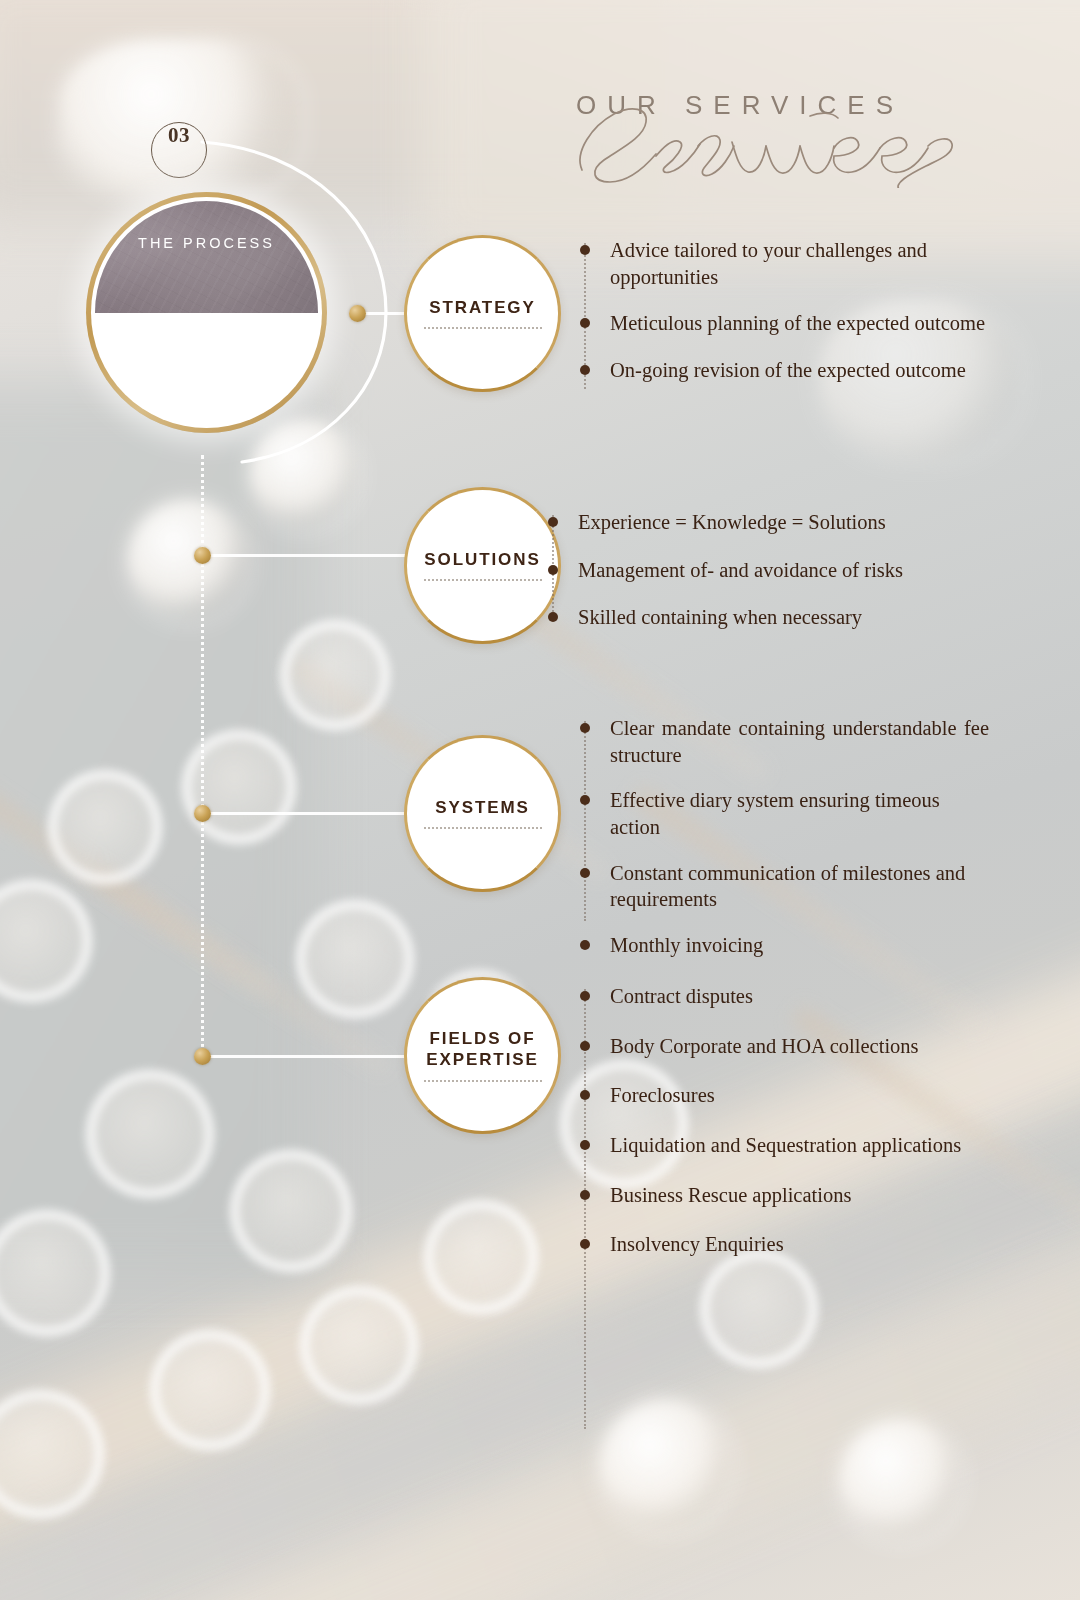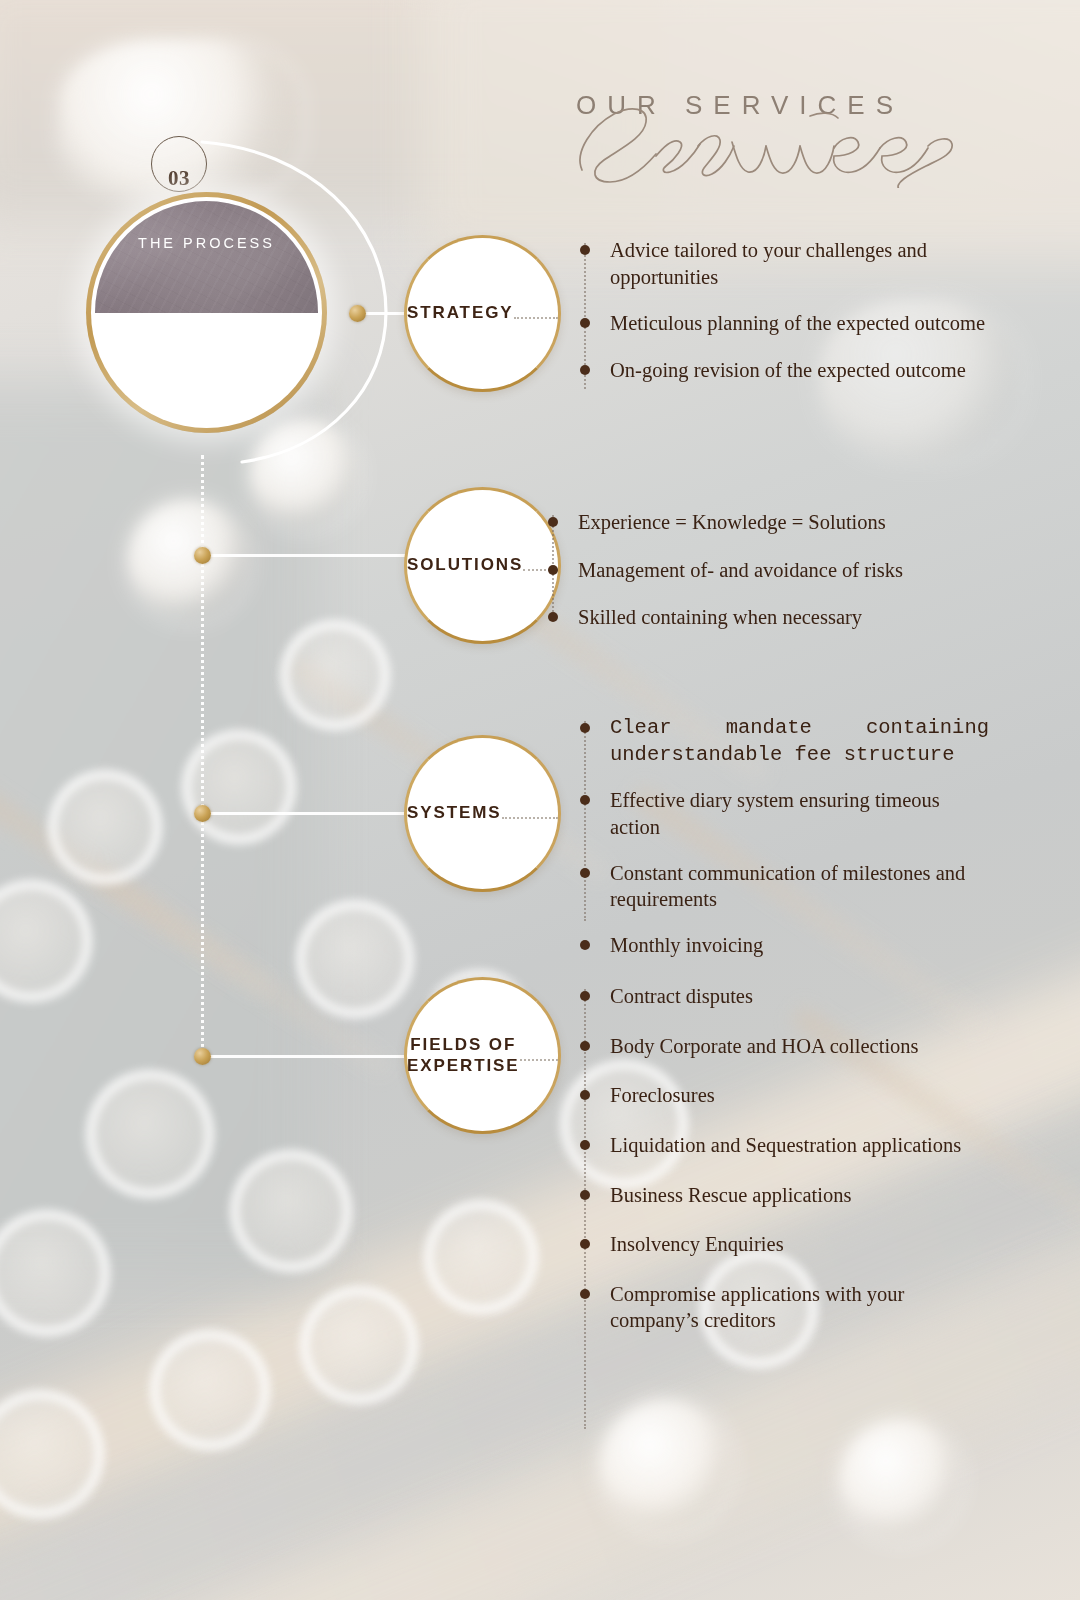--- a/index.html
+++ b/index.html
@@ -86,34 +86,34 @@
   }
   .hero-sub{
     position:relative;z-index:2;
     font-family:"Liberation Sans", sans-serif;font-weight:500;
     font-size:14.5px;letter-spacing:3px;color:#ffffff;white-space:nowrap;
     transform:translateY(-14px);
   }
 
   
   .badge{
-    position:absolute;left:151px;top:136px;width:54px;height:54px;border-radius:50%;
-    border:1.6px solid #6a5a4b;display:flex;align-items:flex-end;justify-content:center;
+    position:absolute;left:151px;top:122px;width:54px;height:54px;border-radius:50%;
+    border:1.6px solid #6a5a4b;display:flex;align-items:flex-start;justify-content:center;
   }
   .badge span{font-family:"Liberation Serif", serif;font-size:21px;color:#4a3526;font-weight:bold;letter-spacing:.5px;}
 
   
   .arc{position:absolute;left:178px;top:136px;width:300px;height:330px;pointer-events:none;}
 
   
   .node{
     position:absolute;width:157px;height:157px;border-radius:50%;
     background:#fff;border:3px solid #c59b4e;
     border-color:#c79f55 #caa35c #b88c3d #cda860;
-    display:flex;flex-direction:row;align-items:center;justify-content:center;
+    display:flex;flex-direction:column;align-items:center;justify-content:center;
     box-sizing:border-box;
     box-shadow:0 3px 9px rgba(120,100,70,.18);
   }
   .node-label{
     font-family:"Liberation Sans", sans-serif;font-weight:bold;
     font-size:17px;letter-spacing:1.9px;color:#3e2415;text-align:center;line-height:1.22;
     white-space:pre-line;
   }
   .node-dots{margin-top:9px;width:118px;height:0;border-top:2px dotted #b9b2aa;}
 
@@ -124,21 +124,21 @@
     border-left:2px dotted rgba(120,105,95,.55);
   }
   .bullet{position:relative;padding-left:26px;margin-bottom:0;}
   .dot{
     position:absolute;left:-4.5px;top:8px;width:10px;height:10px;border-radius:50%;
     background:#4b2d1a;
   }
   .btext{
     font-family:"Liberation Serif", serif;font-size:20.5px;color:#3a2214;line-height:1.30;
   }
-  .btext.just{text-align:justify;font-family:Liberation Mono, monospace;}
+  .btext.just{text-align:justify;}
 </style>
 </head>
 <body>
 
 <div id="bg">
   <div class="bgbase"></div>
 
   <div class="bgband" style="left:-40px;top:-30px;width:700px;height:250px;background:linear-gradient(180deg,#e7ddd3,#d8d4ce);"></div>
   <div class="bgband" style="left:420px;top:-40px;width:760px;height:300px;background:linear-gradient(200deg,#f3ece4,#e8e2d9);"></div>
   <div class="bgband" style="left:-120px;top:1180px;width:1400px;height:120px;transform:rotate(-22deg);background:linear-gradient(90deg,#e9ded0,#f0e8dd);"></div>
@@ -319,17 +319,13 @@
     <div class="btext">Liquidation and Sequestration applications</div>
   </div>
   <div class="bullet" style="margin-bottom:23px;">
     <span class="dot"></span>
     <div class="btext">Business Rescue applications</div>
   </div>
   <div class="bullet" style="margin-bottom:23px;">
     <span class="dot"></span>
     <div class="btext">Insolvency Enquiries</div>
   </div>
-  <div class="bullet">
-    <span class="dot"></span>
-    <div class="btext">Compromise applications with your company’s creditors</div>
-  </div>
 </div>
 
 </body></html>

